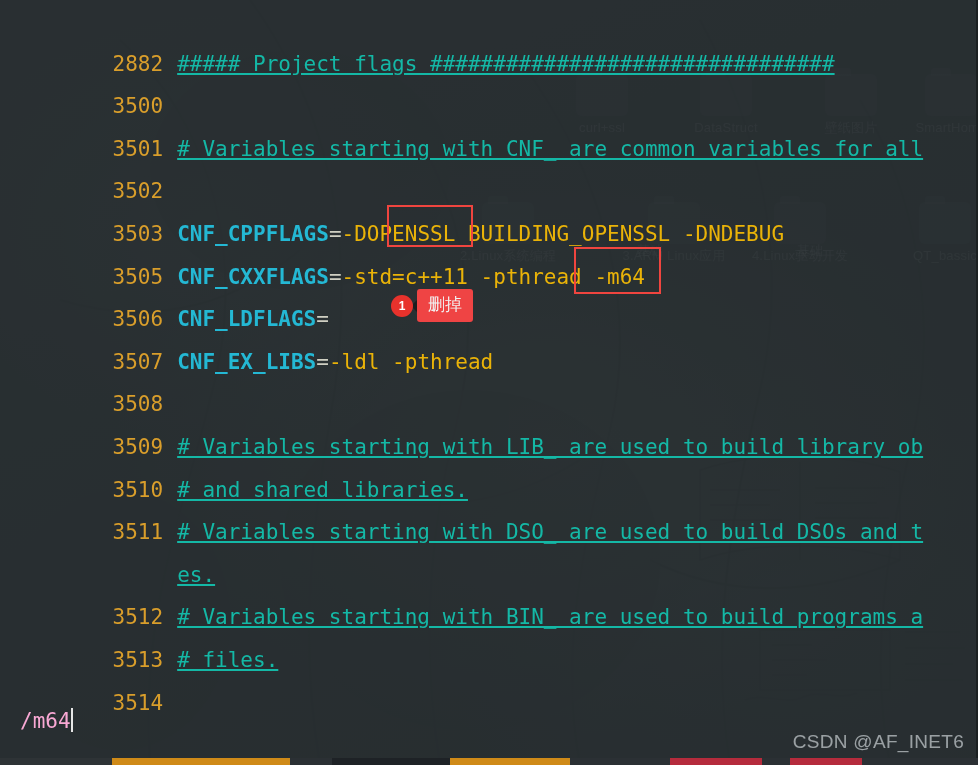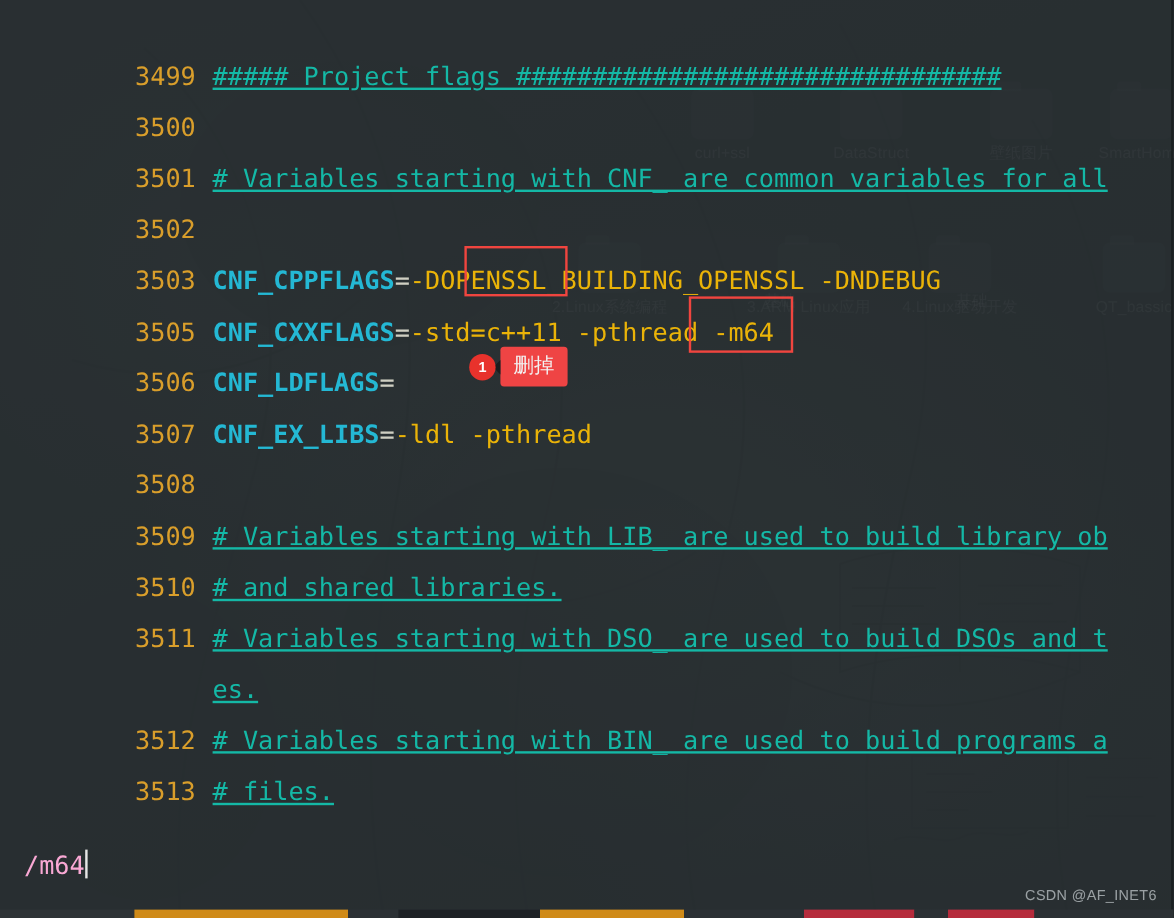--- a/index.html
+++ b/index.html
@@ -172,21 +172,21 @@
     border-left: 0;
   }
 
   
   #watermark {
     position: absolute;
     right: 14px;
     bottom: 12px;
     color: rgba(224,230,234,0.62);
     font-family: "Liberation Sans", sans-serif;
-    font-size: 12px;
+    font-size: 19px;
     letter-spacing: .3px;
     pointer-events: none;
   }
 </style>
 </head>
 <body>
 
 <div id="screen">
 
   <div id="wallpaper">
@@ -256,21 +256,21 @@
     </div>
     <div class="desk-icon" style="left:760px; top:243px; width:100px;">
       <span>基础</span>
     </div>
   </div>
 
   <div id="terminal">
     <div id="code">
 
       <div class="row">
-        <span class="lineno">3499</span><span class="cmt">##### Project flags ################################</span>
+        <span class="lineno">2882</span><span class="cmt">##### Project flags ################################</span>
       </div>
 
       <div class="row">
         <span class="lineno">3500</span><span class="cmt"></span>
       </div>
 
       <div class="row">
         <span class="lineno">3501</span><span class="cmt"># Variables starting with CNF_ are common variables for all</span>
       </div>
 
@@ -316,20 +316,23 @@
       </div>
 
       <div class="row">
         <span class="lineno">3512</span><span class="cmt"># Variables starting with BIN_ are used to build programs a</span>
       </div>
 
       <div class="row">
         <span class="lineno">3513</span><span class="cmt"># files.</span>
       </div>
 
+      <div class="row">
+        <span class="lineno">3514</span><span class="cmt"></span>
+      </div>
 
     </div>
 
     <div id="cmdline"><span>/m64</span><span id="cmd-cursor"></span></div>
   </div>
 
   <div class="hl-box" style="left:387px; top:205px; width:86px; height:42px;"></div>
   <div class="hl-box" style="left:574px; top:247px; width:87px; height:47px;"></div>
 
   <div class="callout" style="left:391px; top:289px;">

